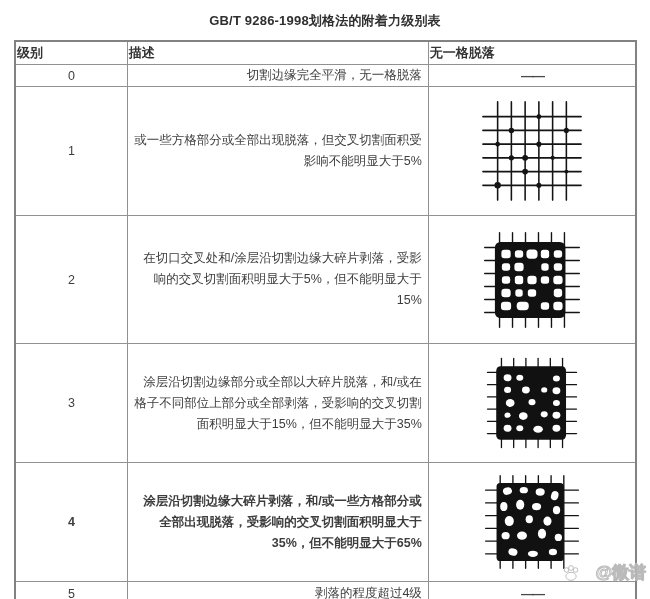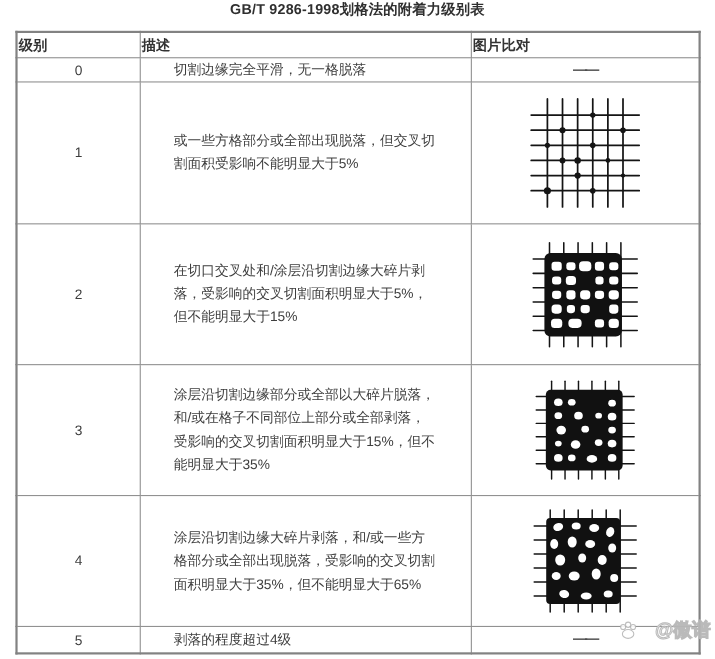--- a/index.html
+++ b/index.html
@@ -3,42 +3,42 @@
 <meta charset="utf-8">
 <style>
   html,body{margin:0;padding:0;}
   body{
     width:650px;height:599px;position:relative;overflow:hidden;
     background:#ffffff;
     font-family:"Liberation Sans","DejaVu Sans",sans-serif;
     color:#3d3d3d;
   }
   .page-title{
-    margin:0;text-align:center;
+    margin:0;padding-top:12px;text-align:center;
     font-size:13px;font-weight:700;color:#2f2f2f;letter-spacing:.2px;
   }
   table.grade-table{
     margin:10px 0 0 14px;width:623px;table-layout:fixed;
     border-collapse:collapse;border:2px solid #828282;
   }
   .grade-table th,.grade-table td{
     border:1px solid #919191;background:#ffffff;
     vertical-align:middle;overflow:hidden;
   }
   .grade-table th{
     height:20px;font-size:13px;font-weight:700;color:#333;text-align:left;
   }
   td.cell-grade{text-align:center;font-size:12.5px;color:#3d3d3d;}
-  td.cell-desc{text-align:left;font-size:12.5px;line-height:21px;padding:0 30px;color:#3d3d3d;}
+  td.cell-desc{text-align:right;font-size:12.5px;line-height:21px;padding:0 6px;color:#3d3d3d;}
   td.cell-pic{text-align:center;}
   tr.r-0 td{height:16px;}
   tr.r-1 td{height:126px;}
   tr.r-2 td{height:125px;}
   tr.r-3 td{height:116px;}
-  tr.r-4 td{height:116px;}
+  tr.r-4 td{height:116px;font-weight:bold;}
   tr.r-5 td{height:21px;}
   .dash{
     display:inline-block;font-weight:700;font-size:13px;color:#4a4a4a;
     letter-spacing:-2px;transform:translateY(-1px);
   }
   .grid-img{display:inline-block;vertical-align:middle;}
   .watermark{
     position:absolute;right:4px;bottom:15px;z-index:5;
     display:flex;align-items:center;gap:15px;
     font-size:17px;font-weight:700;
@@ -57,21 +57,21 @@
 <table class="grade-table">
   <colgroup>
     <col style="width:112px">
       <col style="width:300px">
       <col style="width:207px">
   </colgroup>
   <thead>
     <tr>
       <th>级别</th>
       <th>描述</th>
-      <th>图片比对</th>
+      <th>无一格脱落</th>
     </tr>
   </thead>
   <tbody>
     <tr class="r-0">
       <td class="cell-grade">0</td>
       <td class="cell-desc">切割边缘完全平滑，无一格脱落</td>
       <td class="cell-pic"><span class="dash">——</span></td>
     </tr>
 
     <tr class="r-1">

